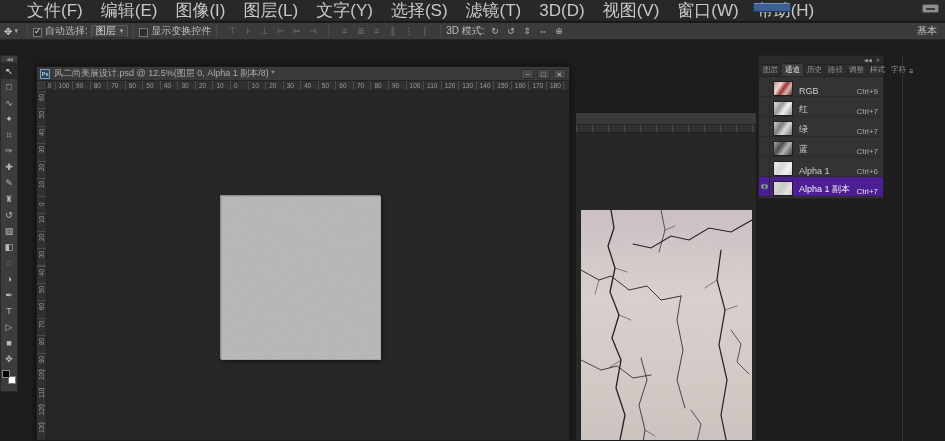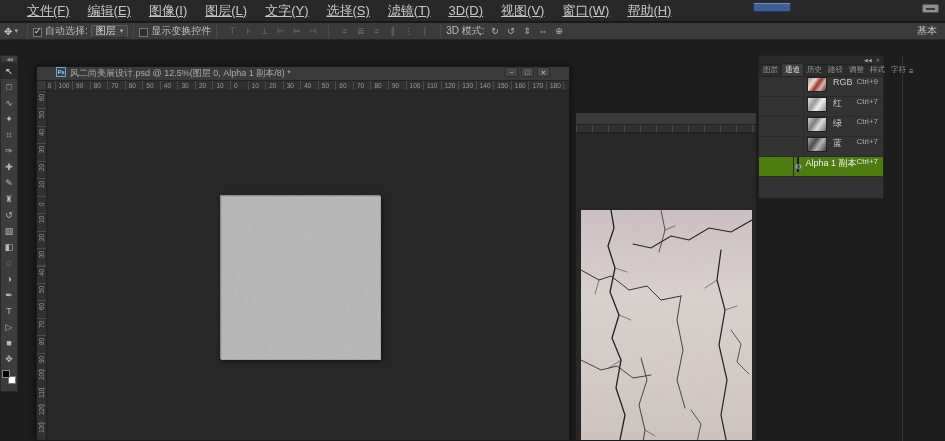--- a/index.html
+++ b/index.html
@@ -3,21 +3,21 @@
 <meta charset="utf-8">
 <style>
   * { margin:0; padding:0; box-sizing:border-box; }
   html,body { width:945px; height:441px; overflow:hidden; background:#1d1d1d;
     font-family:"Liberation Sans","DejaVu Sans",sans-serif; }
   .abs { position:absolute; }
 
   
   #menubar { left:0; top:0; width:945px; height:22px; background:#282828;
     border-bottom:1px solid #171717; display:flex; align-items:center; padding-left:18px; }
-  .menu-item { color:#c8c8c8; font-size:13px; padding:0 9px; line-height:22px; cursor:default;text-decoration:underline; }
+  .menu-item { color:#c8c8c8; font-size:17px; padding:0 9px; line-height:22px; cursor:default; }
   #blue-pill { left:753px; top:3px; width:38px; height:9px; background:#3d5f93;
     border:1px solid #21375c; border-top-color:#6d8fc2; border-radius:2px; }
   #app-minimize { right:6px; top:4px; width:17px; height:9px; background:#8f8f8f;
     border-radius:2px; border:1px solid #555; }
   #app-minimize::after{ content:""; position:absolute; left:3px; right:3px; top:3px; height:2px; background:#3a3a3a;}
 
   
   #optionsbar { left:0; top:23px; width:945px; height:17px; background:#3b3b3b;
     border-bottom:1px solid #262626; display:flex; align-items:center; color:#bdbdbd; font-size:10px; }
   .opt-sep { width:1px; height:13px; background:#2b2b2b; border-right:1px solid #4a4a4a; margin:0 5px; }
@@ -41,21 +41,21 @@
   .tool { width:16px; height:16px; color:#b9b9b9; font-size:9px; text-align:center; line-height:16px; }
   .tool.selected { background:#2a2a2a; color:#e8e8e8; }
   #swatches { position:relative; width:16px; height:16px; margin-top:2px; }
   #swatch-bg { position:absolute; right:1px; bottom:1px; width:8px; height:8px; background:#fff; border:1px solid #777; }
   #swatch-fg { position:absolute; left:1px; top:1px; width:8px; height:8px; background:#000; border:1px solid #888; }
 
   
   #docwin1 { left:36px; top:66px; width:534px; height:375px; background:#282828;
     border:1px solid #1a1a1a; box-shadow:0 0 6px rgba(0,0,0,.6); }
   #doc1-titlebar { left:0; top:0; width:532px; height:14px; background:#3a3a3a;
-    border-bottom:1px solid #222; display:flex; padding:0 19px; }
+    border-bottom:1px solid #222; display:flex; align-items:center; padding:0 3px; }
   #doc1-icon { width:10px; height:10px; background:#27455f; border:1px solid #7aa0bd;
     color:#cfe4f4; font-size:6px; line-height:9px; text-align:center; margin-right:4px; }
   #doc1-title { color:#ababab; font-size:9px; white-space:nowrap; overflow:hidden; flex:1; }
   .win-btn { width:13px; height:10px; color:#bfbfbf; font-size:7px; line-height:10px; text-align:center;
     margin-left:3px; background:#474747; border:1px solid #2c2c2c; border-radius:1px;}
   #ruler-h { left:0; top:14px; width:532px; height:10px; background:#303030; border-bottom:1px solid #1f1f1f;
     background-image:repeating-linear-gradient(90deg,#4a4a4a 0 1px,transparent 1px 17.55px); overflow:hidden;}
   .rh-label { position:absolute; top:1px; color:#9a9a9a; font-size:6.5px; }
   #ruler-corner { left:0; top:14px; width:10px; height:10px; background:#383838; border-right:1px solid #222; border-bottom:1px solid #1f1f1f;}
   #ruler-v { left:0; top:24px; width:10px; height:349px; background:#303030; border-right:1px solid #1f1f1f;
@@ -78,22 +78,22 @@
   #panel { left:758px; top:55px; width:126px; height:144px; background:#333;
     border:1px solid #222; }
   #panel-header { height:9px; background:#2a2a2a; border-bottom:1px solid #222;
     display:flex; justify-content:flex-end; align-items:center; gap:4px; padding-right:3px;}
   .panel-hdr-icon { color:#9c9c9c; font-size:5px; line-height:8px; }
   #panel-tabs { height:12px; background:#2c2c2c; border-bottom:1px solid #242424;
     display:flex; align-items:flex-end; padding-left:1px; }
   .ptab { font-size:7.5px; color:#989898; padding:1px 3px; line-height:10px; white-space:nowrap; }
   .ptab.active { background:#3c3c3c; color:#e0e0e0; border:1px solid #232323; border-bottom:none; }
   #panel-menu-icon { margin-left:auto; color:#aaa; font-size:8px; padding-right:3px; }
-  .chan-row { height:20px; display:flex; align-items:flex-start; border-bottom:1px solid #2a2a2a; background:#333;padding-left:34px; }
-  .chan-row.selected { background:#4d7c0f; }
+  .chan-row { height:20px; display:flex; align-items:flex-end; border-bottom:1px solid #2a2a2a; background:#333; }
+  .chan-row.selected { background:#4c1d95; }
   .eye-cell { width:11px; height:100%; border-right:1px solid #2a2a2a; position:relative; }
   .eye-dot { position:absolute; left:2px; top:7px; width:7px; height:5px; border-radius:50%;
     background:#cfd6da; box-shadow:inset 0 0 0 1px #5a6a76; }
   .eye-dot::after { content:""; position:absolute; left:2px; top:1px; width:3px; height:3px; border-radius:50%; background:#30404c; }
   .chan-thumb { width:20px; height:15px; border:1px solid #1f1f1f; margin-left:3px; }
   .thumb-rgb   { background:linear-gradient(125deg,#c08a7a 0%,#ecdfd6 30%,#9e3434 52%,#d8b9ae 72%,#57201f 100%); }
   .thumb-red   { background:linear-gradient(125deg,#e3e3e3 0%,#9a9a9a 35%,#f0f0f0 60%,#8a8a8a 100%); }
   .thumb-green { background:linear-gradient(125deg,#cfcfcf 0%,#7d7d7d 35%,#dcdcdc 60%,#6f6f6f 100%); }
   .thumb-blue  { background:linear-gradient(125deg,#a8a8a8 0%,#4d4d4d 35%,#b5b5b5 60%,#3f3f3f 100%); }
   .thumb-alpha { background:linear-gradient(125deg,#ececec 0%,#d6d6d6 40%,#f2f2f2 70%,#cfcfcf 100%); }
@@ -354,20 +354,26 @@
         <div class="chan-thumb thumb-green"></div>
         <span class="chan-name">绿</span>
         <span class="chan-shortcut">Ctrl+7</span>
       </div>
       <div class="chan-row">
         <div class="eye-cell"></div>
         <div class="chan-thumb thumb-blue"></div>
         <span class="chan-name">蓝</span>
         <span class="chan-shortcut">Ctrl+7</span>
       </div>
+      <div class="chan-row">
+        <div class="eye-cell"></div>
+        <div class="chan-thumb thumb-alpha"></div>
+        <span class="chan-name">Alpha 1</span>
+        <span class="chan-shortcut">Ctrl+6</span>
+      </div>
       <div class="chan-row selected">
         <div class="eye-cell">
           <div class="eye-dot"></div>
         </div>
         <div class="chan-thumb thumb-alpha2"></div>
         <span class="chan-name">Alpha 1 副本</span>
         <span class="chan-shortcut">Ctrl+7</span>
       </div>
     </div>
 </div>

